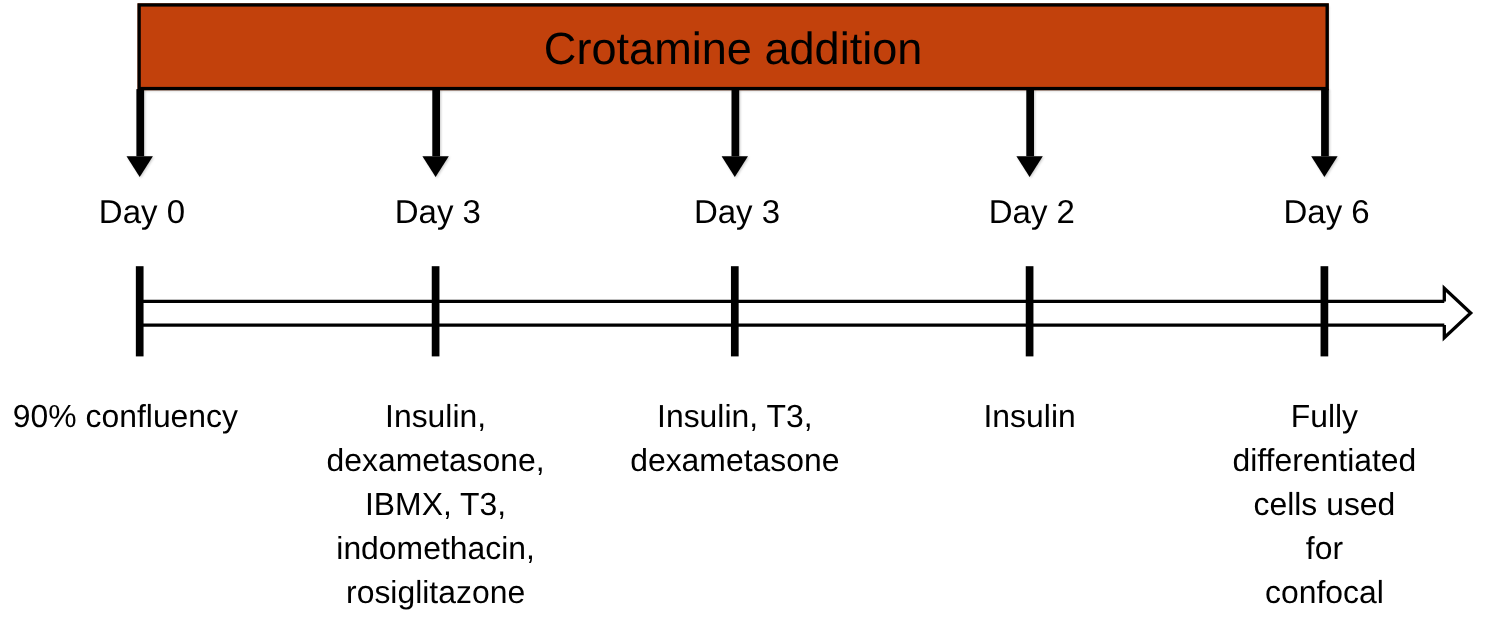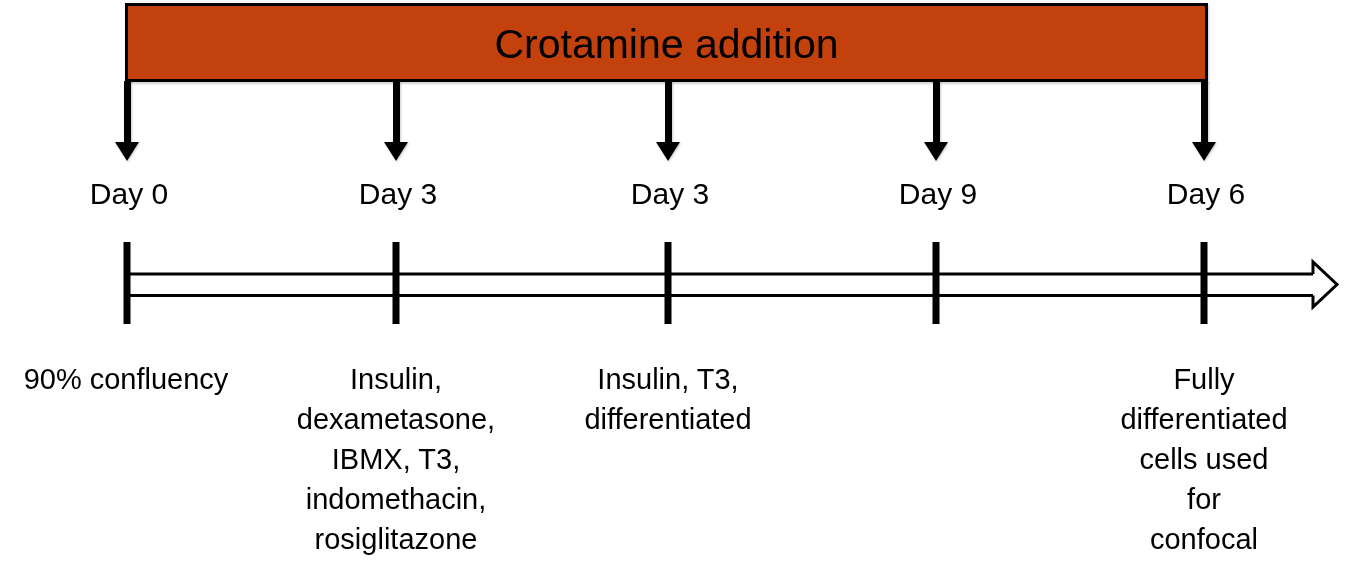--- a/index.html
+++ b/index.html
@@ -114,43 +114,44 @@
     <div class="head"></div>
   </div>
   <div class="varrow" style="left:1204px">
     <div class="shaft"></div>
     <div class="head"></div>
   </div>
 
   <div class="day-label" style="left:129px">Day 0</div>
   <div class="day-label" style="left:398px">Day 3</div>
   <div class="day-label" style="left:670px">Day 3</div>
-  <div class="day-label" style="left:938px">Day 9</div>
+  <div class="day-label" style="left:938px">Day 2</div>
   <div class="day-label" style="left:1206px">Day 6</div>
 
   <svg class="timeline-svg" viewBox="0 0 1350 566">
     <g filter="none">
       <line x1="127" y1="274" x2="1314" y2="274" stroke="#000000" stroke-width="3"></line>
       <line x1="127" y1="295.5" x2="1314" y2="295.5" stroke="#000000" stroke-width="3"></line>
       <path d="M 1313 274 L 1313 262 L 1337 284.5 L 1313 307 L 1313 295.5" fill="#ffffff" stroke="#000000" stroke-width="3"></path>
       <rect x="123.5" y="242" width="7" height="82" fill="#000000"></rect>
       <rect x="392.5" y="242" width="7" height="82" fill="#000000"></rect>
       <rect x="664.5" y="242" width="7" height="82" fill="#000000"></rect>
       <rect x="932.5" y="242" width="7" height="82" fill="#000000"></rect>
       <rect x="1200.5" y="242" width="7" height="82" fill="#000000"></rect>
     </g>
   </svg>
 
-  <div class="treatment" style="left:126px">90% confluency</div>
+  <div class="treatment" style="left:114px">90% confluency</div>
   <div class="treatment" style="left:396px">Insulin,
 dexametasone,
 IBMX, T3,
 indomethacin,
 rosiglitazone</div>
   <div class="treatment" style="left:668px">Insulin, T3,
-differentiated</div>
+dexametasone</div>
+  <div class="treatment" style="left:936px">Insulin</div>
   <div class="treatment" style="left:1204px">Fully differentiated
 cells used for
 confocal
 microscopy and
 qPCR analysis</div>
 
 </div>
 
 </body></html>

